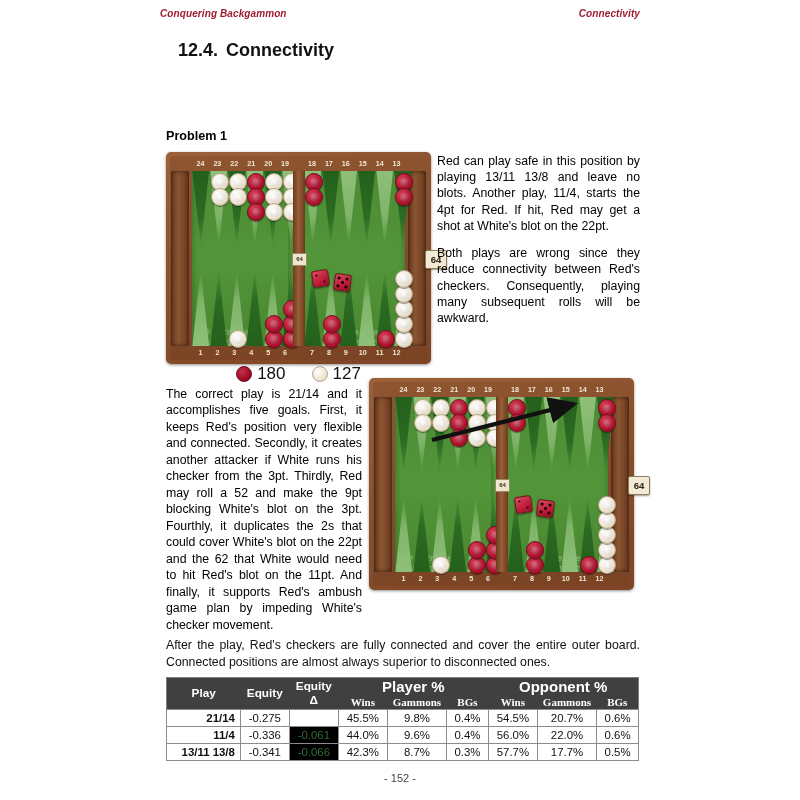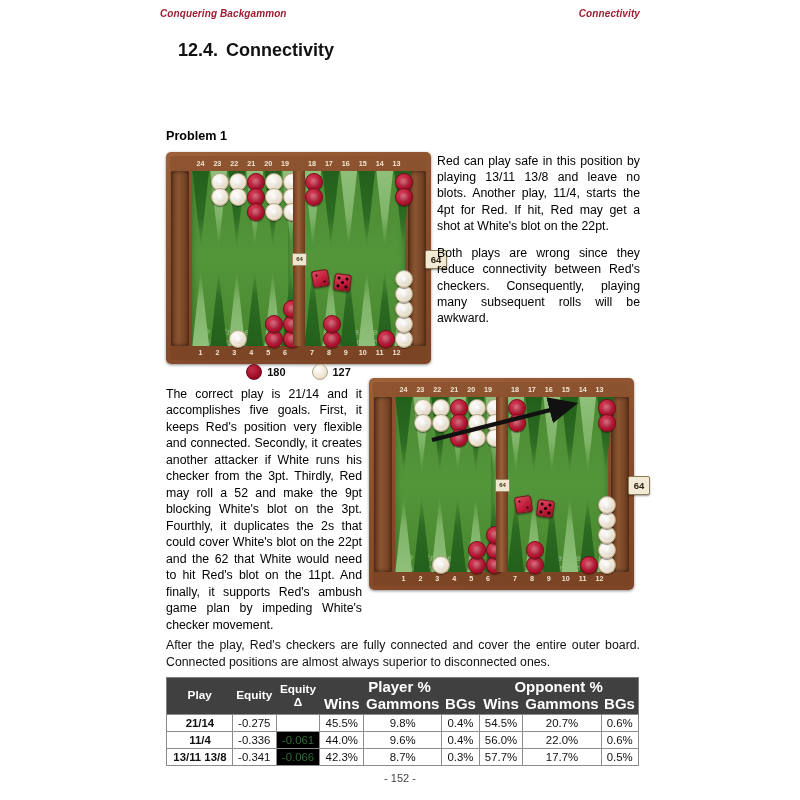--- a/index.html
+++ b/index.html
@@ -167,21 +167,21 @@
 
   
   .pips{
     position:absolute;left:166px;top:364px;width:265px;
     display:flex;justify-content:center;gap:26px;align-items:center;
   }
   .pipitem{display:flex;align-items:center;gap:5px;}
   .pipdot{width:14px;height:14px;border-radius:50%;}
   .pipdot.red{background:radial-gradient(circle at 36% 32%,#c23048,#9c0a24 65%,#760718);border:1px solid #70061a;}
   .pipdot.white{background:radial-gradient(circle at 36% 32%,#ffffff,#eee5d2 60%,#cfc2a9);border:1px solid #b5a68b;}
-  .pipval{font-size:11px;font-weight:bold;color:#111;}
+  .pipval{font-size:17px;font-weight:normal;color:#111;}
 
   
   #rtext{position:absolute;left:437px;top:153px;width:203px;}
   #rtext p{margin:0 0 11px 0;font-size:12.3px;line-height:1.32;text-align:justify;text-justify:inter-word;}
   #ltext{position:absolute;left:166px;top:386px;width:196px;}
   #ltext p{margin:0;font-size:12.3px;line-height:1.34;text-align:justify;}
   #after{position:absolute;left:166px;top:637px;width:474px;}
 
   
   .tbl{
@@ -189,28 +189,28 @@
     border-collapse:collapse;
     border:1px solid #7f7f7f;
     font-size:11.4px;
   }
   .tbl th{
     background:#404040;color:#fff;font-weight:bold;
     padding:1px 2px;text-align:center;border:none;
     line-height:1.12;
   }
   .tbl th.grp{font-size:15px;padding-bottom:0;}
-  .tbl th.sub{font-size:15px;padding-top:0;}
+  .tbl th.sub{font-size:11px;padding-top:0;font-family:Liberation Serif, serif;}
   .tbl th.tall{font-size:11.8px;}
   .tbl td{
     border:1px solid #8c8c8c;padding:2px 5px;
     text-align:center;color:#111;background:#fff;
     white-space:nowrap;
   }
-  .tbl td.play{text-align:center;font-weight:bold;padding-left:6px;}
+  .tbl td.play{text-align:right;font-weight:bold;padding-left:6px;}
   .tbl td.delta{background:#000000;color:#2f6b33;margin-top:8px;}
   .tbl td.blank{background:#fff;}
 
   
   .folio{
     position:absolute;left:0;right:0;top:772px;text-align:center;
     font-size:11px;color:#444;
   }
 </style>
 </head>

